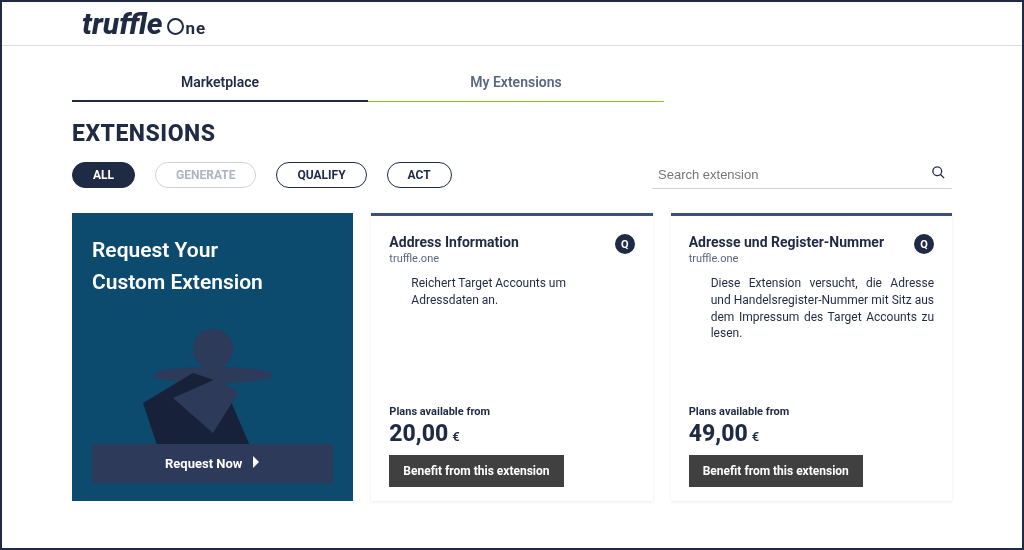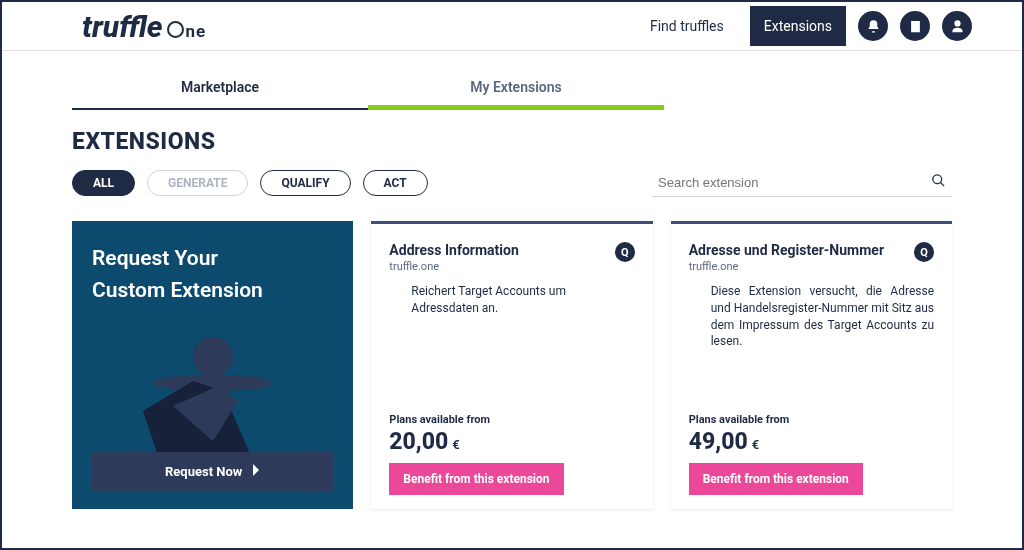--- a/index.html
+++ b/index.html
@@ -80,21 +80,21 @@
     display: flex;
     margin: 18px 0 0 70px;
   }
   .tab {
     width: 296px;
     text-align: center;
     padding: 10px 0;
     font-size: 14px;
     font-weight: 600;
     color: #5a6783;
-    border-bottom: 5px solid #84cc16;
+    border-bottom: 1px solid #84cc16;
     cursor: pointer;
   }
   .tab.active {
     color: #1f2a44;
     border-bottom: 2px solid #1f2a44;
   }
 
   
   .page { padding: 18px 70px 0 70px; }
   .page-title {
@@ -103,21 +103,21 @@
     letter-spacing: 0.5px;
     margin-bottom: 14px;
   }
 
   .filter-row {
     display: flex;
     align-items: center;
     justify-content: space-between;
     margin-bottom: 24px;
   }
-  .chips { display: flex; gap: 12px; }
+  .chips { display: flex; gap: 20px; }
   .chip {
     border: 1.5px solid #1f2a44;
     border-radius: 18px;
     padding: 5px 20px;
     font-size: 12px;
     font-weight: 700;
     color: #1f2a44;
     background: #fff;
     cursor: pointer;
   }
@@ -211,55 +211,36 @@
     margin-top: 10px;
     line-height: 1.4;
     margin-left: 22px;
   }
   .card-desc.justify { text-align: justify; }
   .card-footer { margin-top: auto; }
   .plan-label { font-size: 11px; font-weight: 700; color: #1f2a44; }
   .price { font-size: 23px; font-weight: 800; color: #1f2a44; margin: 2px 0 8px 0; }
   .price .cur { font-size: 13px; font-weight: 600; margin-left: 4px; }
   .benefit-btn {
-    background: #ec4899;
+    background: #404040;
     color: #fff;
     font-size: 12px;
     font-weight: 700;
     padding: 9px 14px;
     display: inline-block;
     cursor: pointer;
   }
 </style>
 </head>
 <body>
 
 <div class="header">
   <div class="logo">
     <span>truffle</span>
     <span class="one">ne</span>
-  </div>
-  <div class="nav-right">
-    <div class="nav-link">Find truffles</div>
-    <div class="nav-link active">Extensions</div>
-    <div class="icon-circle">
-      <svg viewBox="0 0 24 24">
-          <path d="M12 2a6 6 0 0 0-6 6v4l-2 3v1h16v-1l-2-3V8a6 6 0 0 0-6-6zm0 20a2.5 2.5 0 0 0 2.5-2.5h-5A2.5 2.5 0 0 0 12 22z"></path>
-        </svg>
-    </div>
-    <div class="icon-circle">
-      <svg viewBox="0 0 24 24">
-          <path d="M5 3h14v18H5V3zm3 3h2v2H8V6zm0 4h2v2H8v-2zm0 4h2v2H8v-2zm6-8h2v2h-2V6zm0 4h2v2h-2v-2zm0 4h2v2h-2v-2z"></path>
-        </svg>
-    </div>
-    <div class="icon-circle">
-      <svg viewBox="0 0 24 24">
-          <path d="M12 12a5 5 0 1 0-5-5 5 5 0 0 0 5 5zm0 2c-4 0-8 2-8 5v2h16v-2c0-3-4-5-8-5z"></path>
-        </svg>
-    </div>
   </div>
 </div>
 
 <div class="tabs">
   <div class="tab active">Marketplace</div>
   <div class="tab">My Extensions</div>
 </div>
 
 <div class="page">
   <div class="page-title">EXTENSIONS</div>

